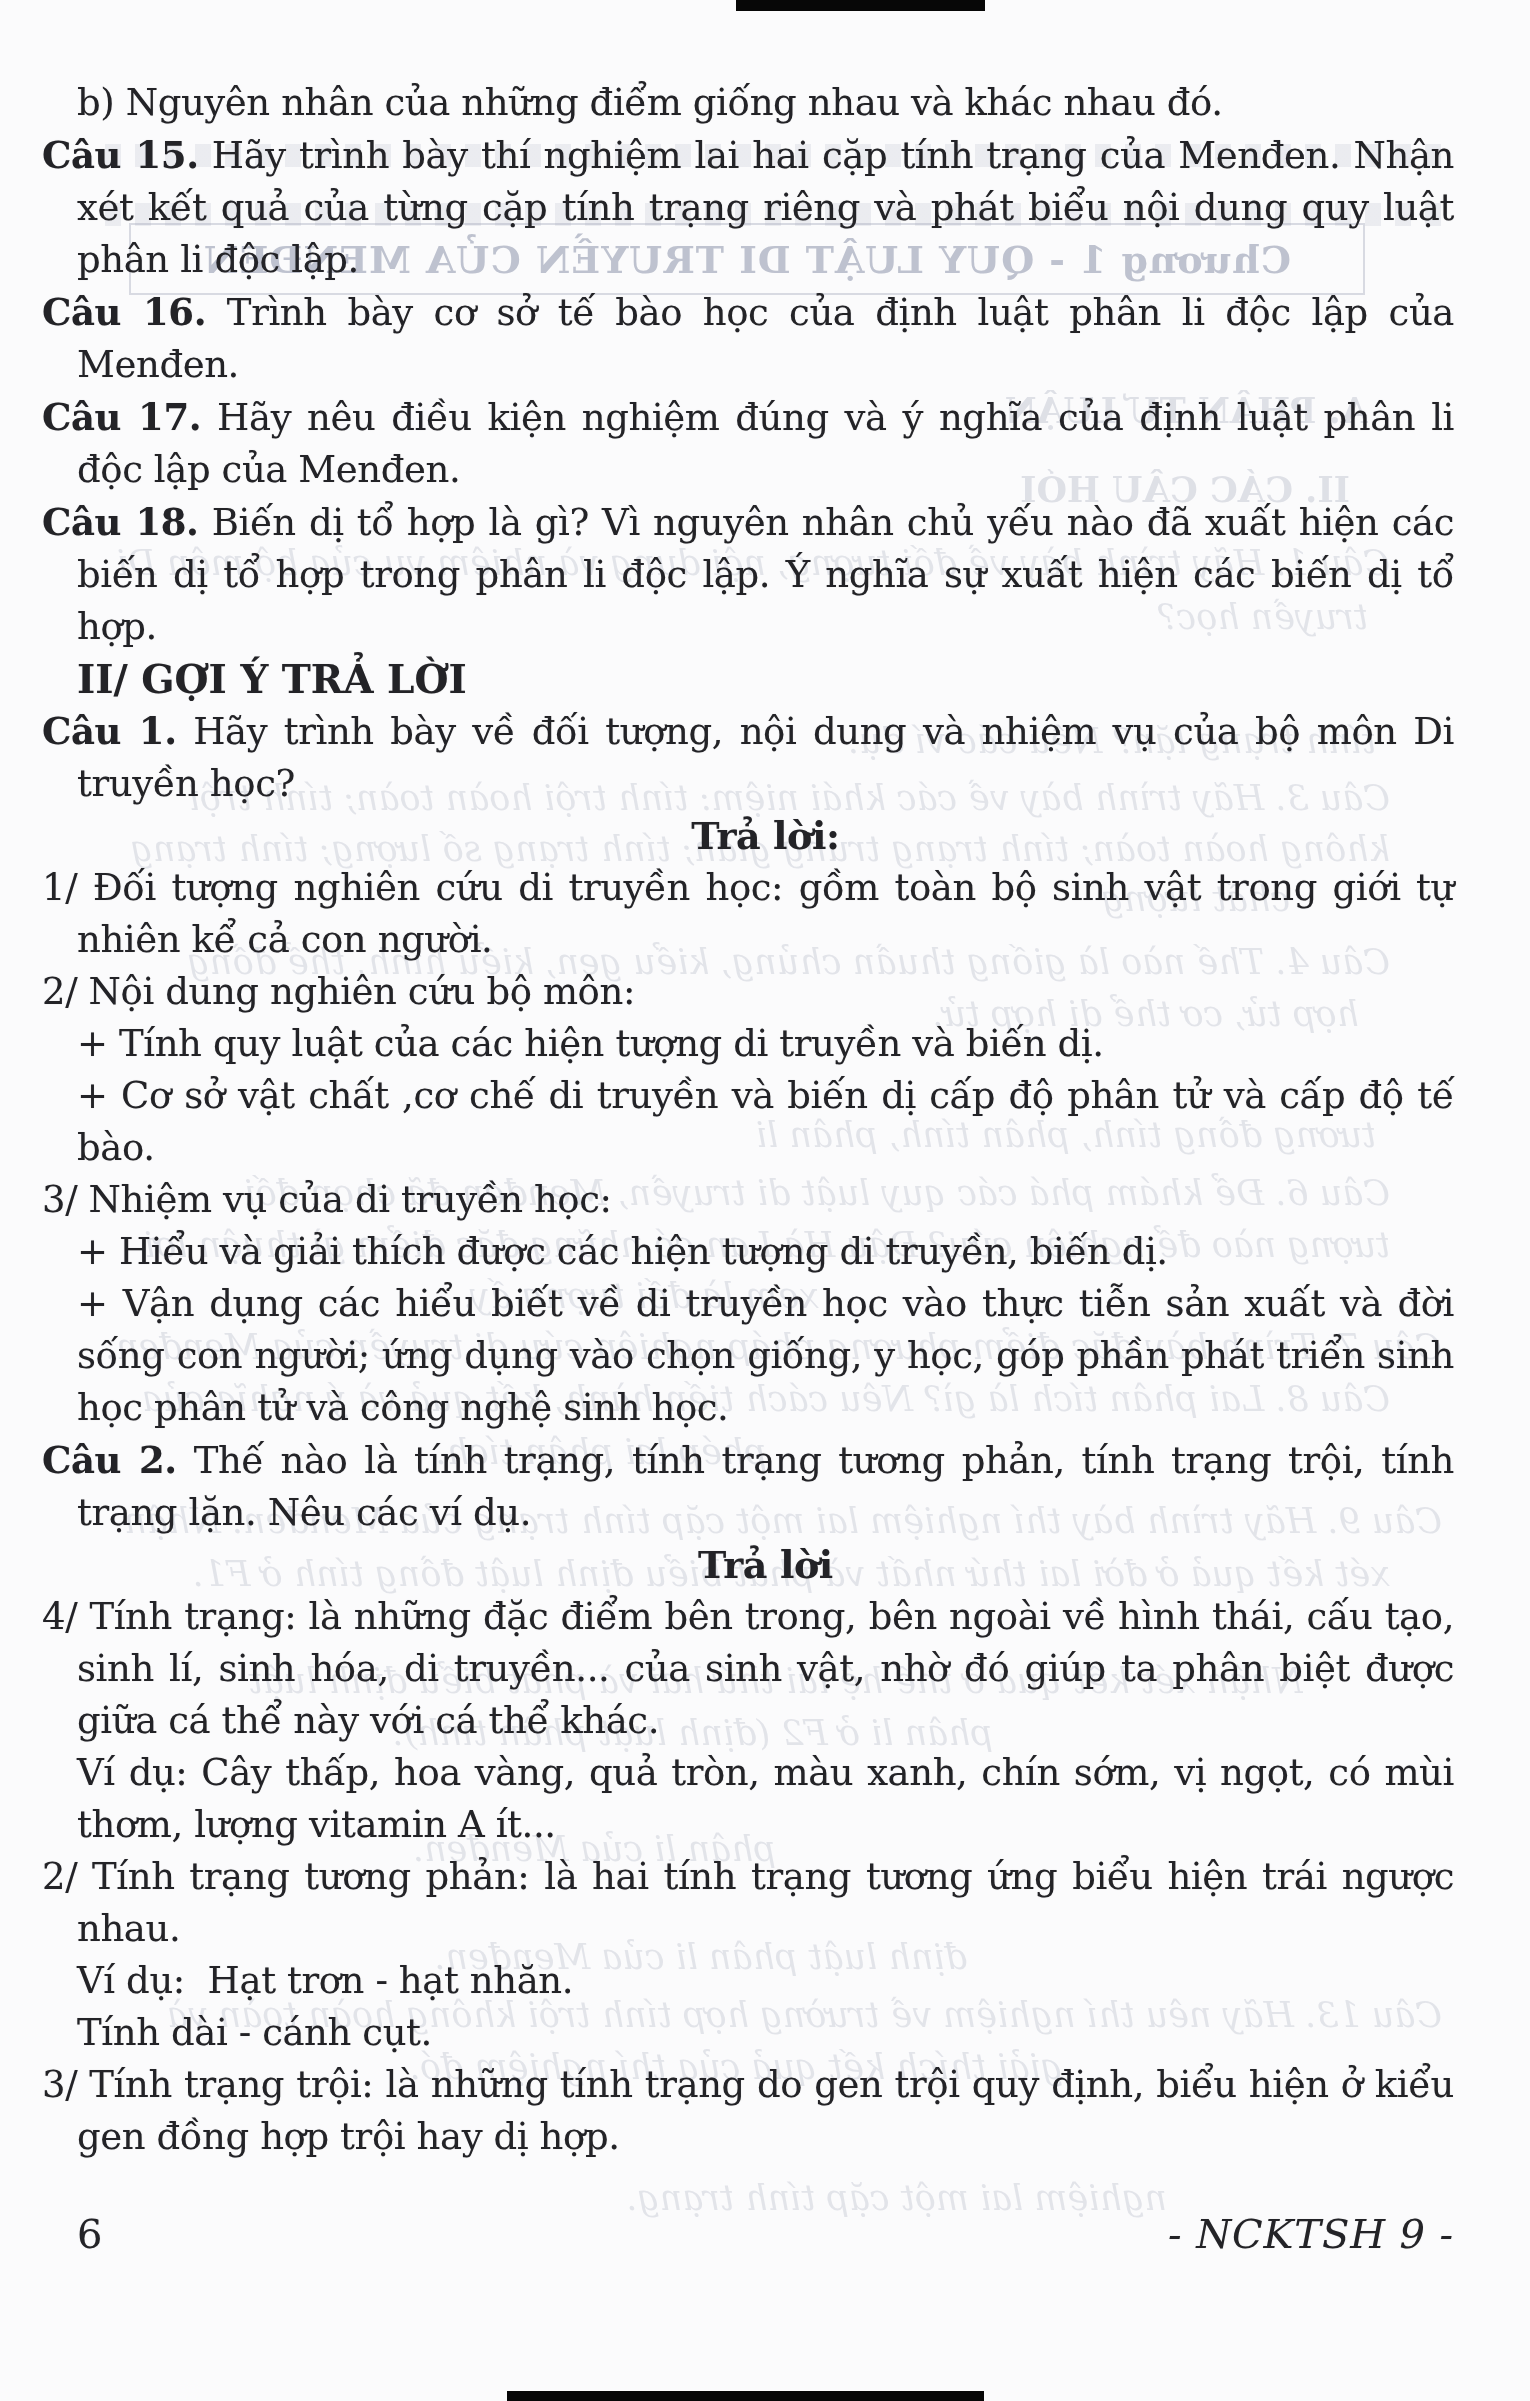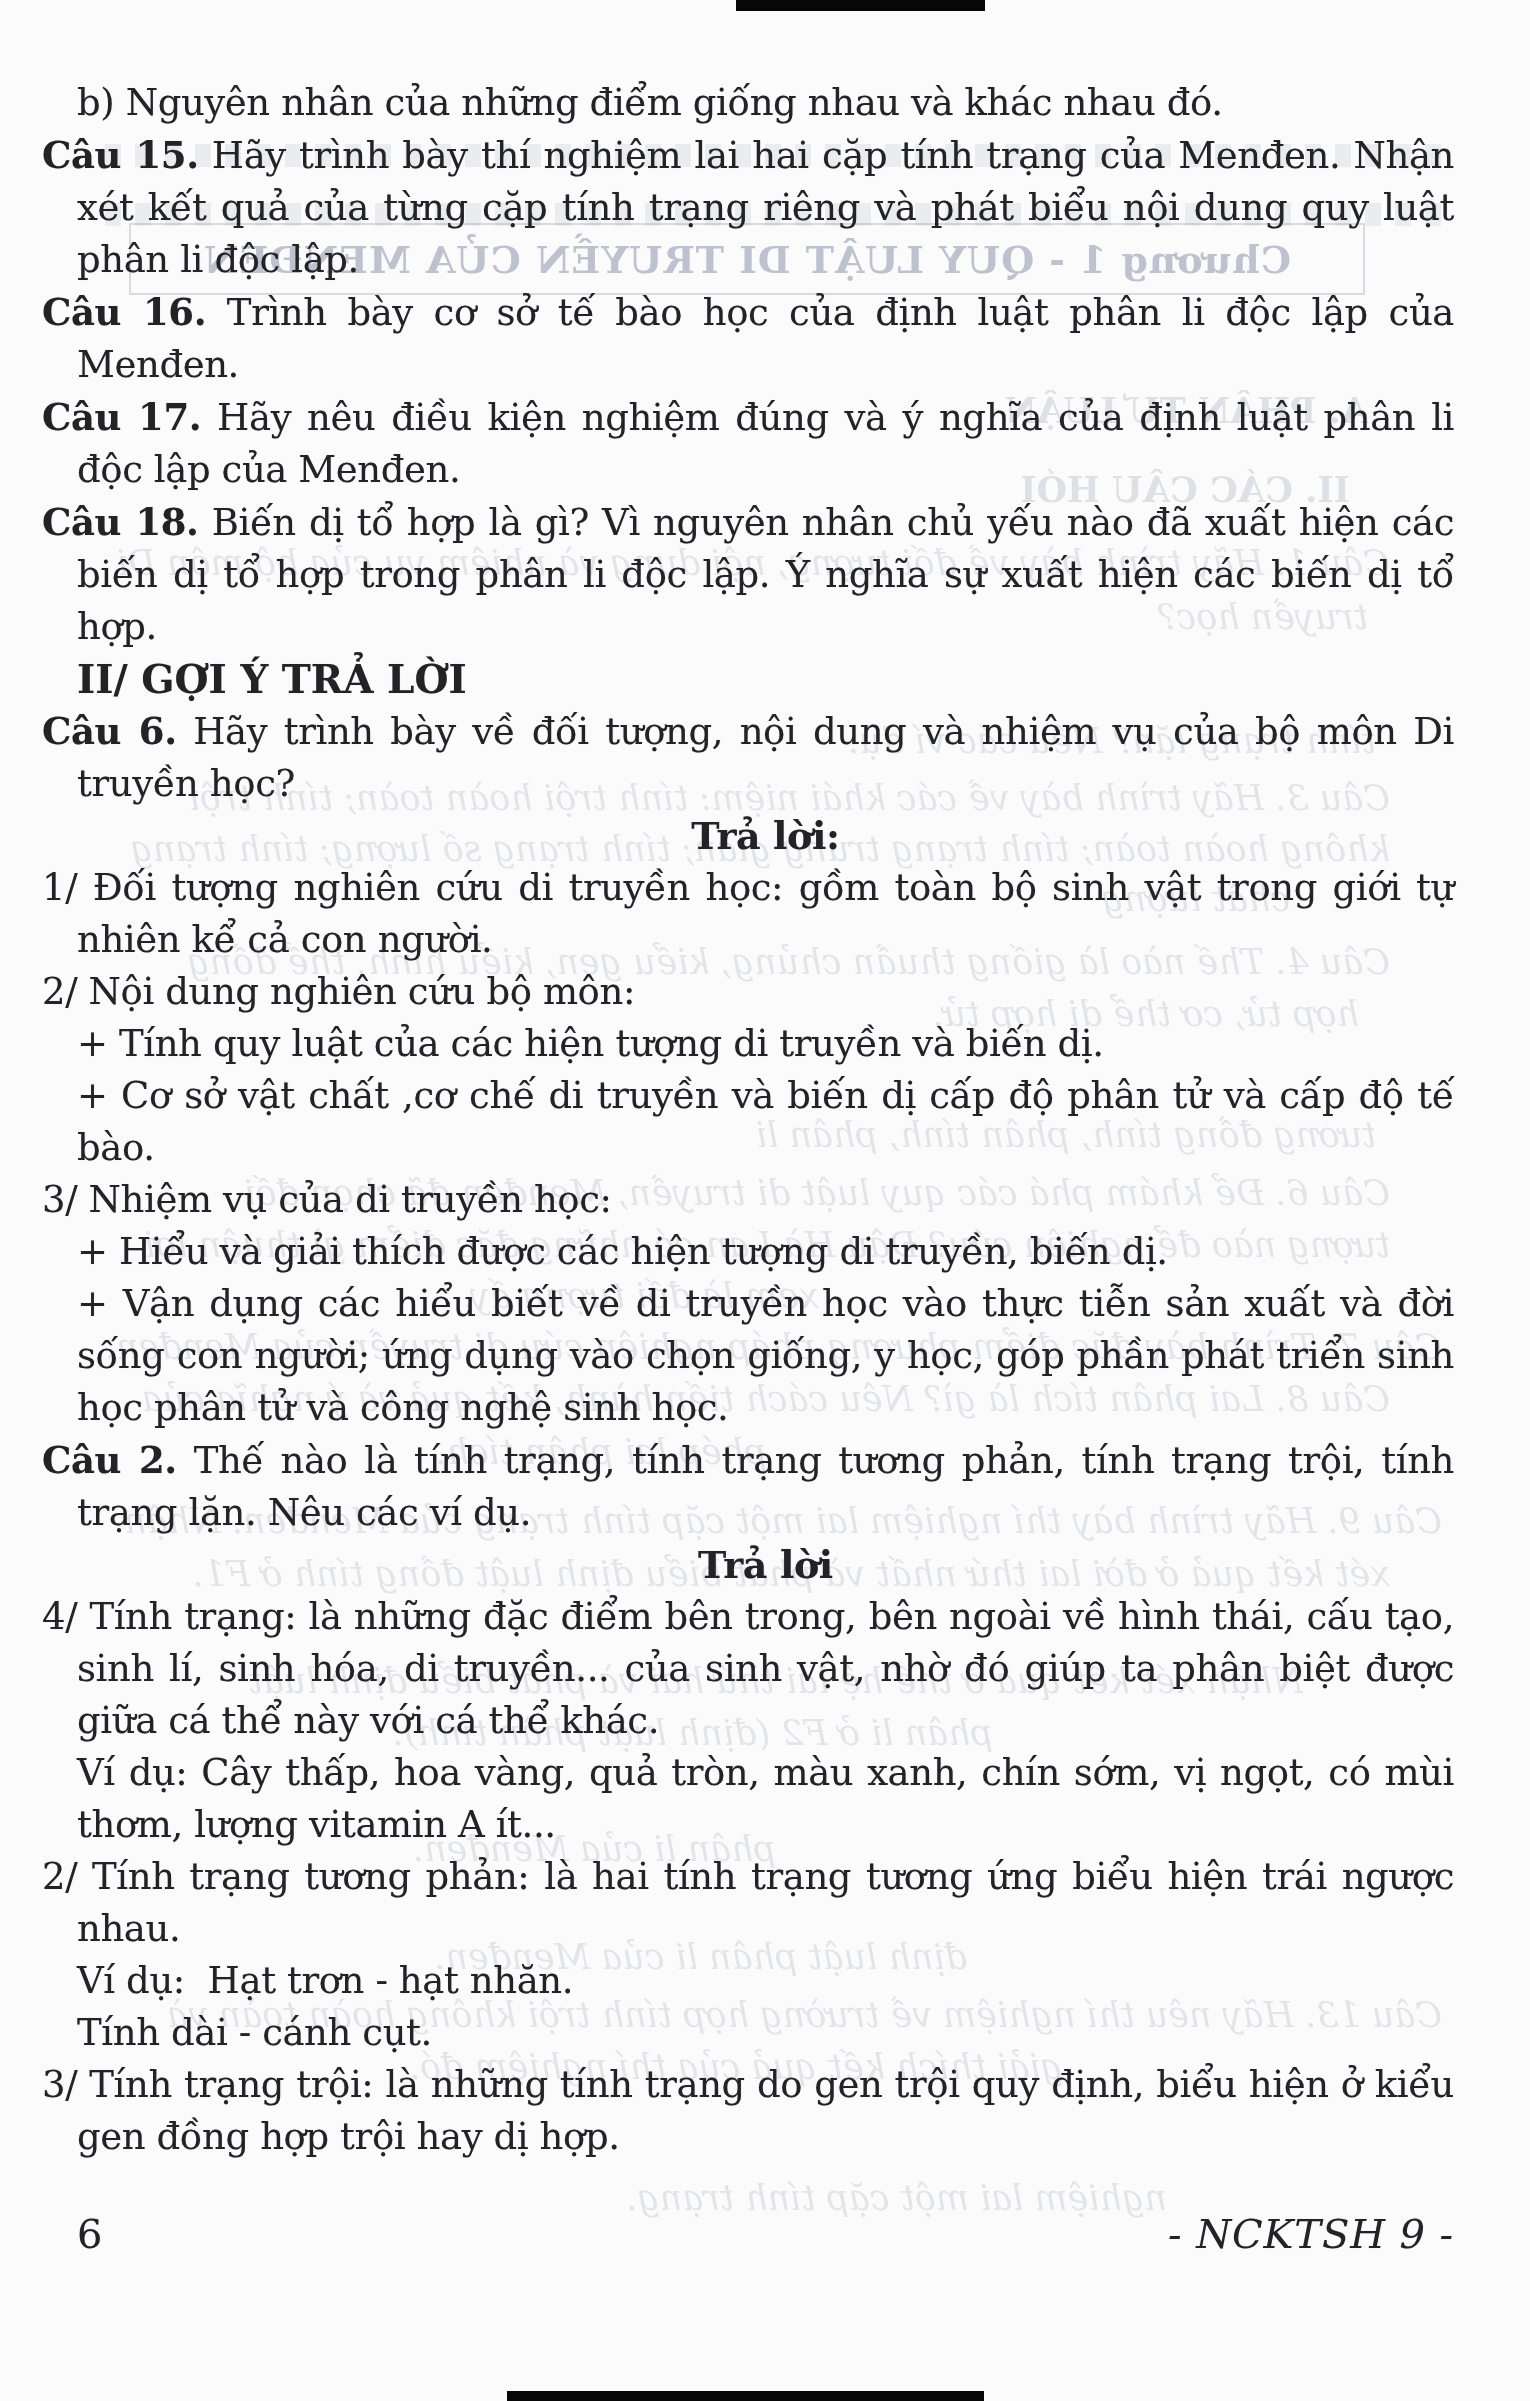--- a/index.html
+++ b/index.html
@@ -104,21 +104,21 @@
   <main class="content">
     <p class="sub ital">b) Nguyên nhân của những điểm giống nhau và khác nhau đó.</p>
 
     <p class="q"><span class="ql">Câu 15.</span> <span class="ital">Hãy trình bày thí nghiệm lai hai cặp tính trạng của Menđen. Nhận xét kết quả của từng cặp tính trạng riêng và phát biểu nội dung quy luật phân li độc lập.</span></p>
     <p class="q"><span class="ql">Câu 16.</span> <span class="ital">Trình bày cơ sở tế bào học của định luật phân li độc lập của Menđen.</span></p>
     <p class="q"><span class="ql">Câu 17.</span> <span class="ital">Hãy nêu điều kiện nghiệm đúng và ý nghĩa của định luật phân li độc lập của Menđen.</span></p>
     <p class="q"><span class="ql">Câu 18.</span> <span class="ital">Biến dị tổ hợp là gì? Vì nguyên nhân chủ yếu nào đã xuất hiện các biến dị tổ hợp trong phân li độc lập. Ý nghĩa sự xuất hiện các biến dị tổ hợp.</span></p>
 
     <h2 class="sec">II/ GỢI Ý TRẢ LỜI</h2>
 
-    <p class="q"><span class="ql">Câu 6.</span> <span class="ital">Hãy trình bày về đối tượng, nội dung và nhiệm vụ của bộ môn Di truyền học?</span></p>
+    <p class="q"><span class="ql">Câu 1.</span> <span class="ital">Hãy trình bày về đối tượng, nội dung và nhiệm vụ của bộ môn Di truyền học?</span></p>
     <p class="center">Trả lời:</p>
     <p class="ans">1/ Đối tượng nghiên cứu di truyền học: gồm toàn bộ sinh vật trong giới tự nhiên kể cả con người.</p>
     <p class="ans">2/ Nội dung nghiên cứu bộ môn:</p>
     <p class="plus">+ Tính quy luật của các hiện tượng di truyền và biến dị.</p>
     <p class="plus">+ Cơ sở vật chất ,cơ chế di truyền và biến dị cấp độ phân tử và cấp độ tế bào.</p>
     <p class="ans">3/ Nhiệm vụ của di truyền học:</p>
     <p class="plus">+ Hiểu và giải thích được các hiện tượng di truyền, biến dị.</p>
     <p class="plus">+ Vận dụng các hiểu biết về di truyền học vào thực tiễn sản xuất và đời sống con người; ứng dụng vào chọn giống, y học, góp phần phát triển sinh học phân tử và công nghệ sinh học.</p>
 
     <p class="q"><span class="ql">Câu 2.</span> <span class="ital">Thế nào là tính trạng, tính trạng tương phản, tính trạng trội, tính trạng lặn. Nêu các ví dụ.</span></p>

